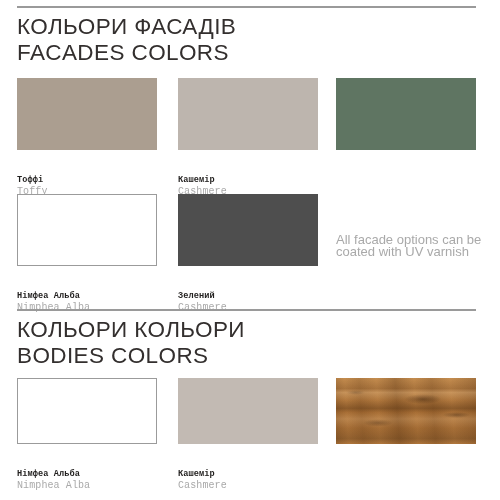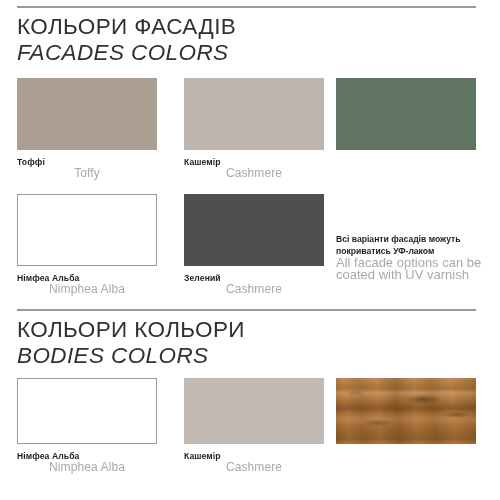--- a/index.html
+++ b/index.html
@@ -43,38 +43,38 @@
     position: absolute;
     left: 17px;
     top: 14px;
     color: #332f2e;
     font-size: 22.5px;
     line-height: 26px;
     letter-spacing: 0.4px;
     font-weight: 400;
     white-space: nowrap;
   }
-  .heading .line2 { display: block; font-style: italic; }
+  .heading .line2 { display: block; }
 
   
   .grid {
     position: absolute;
     left: 0;
     width: 500px;
   }
   .row-f1 { top: 78px; }
   .row-f2 { top: 194px; }
   .row-b1 { top: 378px; }
 
   .cell {
     position: absolute;
     width: 140px;
   }
   .col-1 { left: 17px; }
-  .col-2 { left: 184px; }
+  .col-2 { left: 178px; }
   .col-3 { left: 336px; }
 
   .swatch {
     width: 140px;
     height: 72px;
     display: block;
   }
   .row-b1 .swatch { height: 66px; }
 
   .swatch-outline {
@@ -91,38 +91,38 @@
       radial-gradient(ellipse 26px 7px at 62% 32%, rgba(56,30,10,0.55) 0%, rgba(56,30,10,0.0) 72%),
       radial-gradient(ellipse 20px 5px at 30% 68%, rgba(56,30,10,0.42) 0%, rgba(56,30,10,0.0) 74%),
       radial-gradient(ellipse 18px 4px at 86% 56%, rgba(52,28,9,0.48) 0%, rgba(52,28,9,0.0) 76%),
       radial-gradient(ellipse 12px 3px at 14% 22%, rgba(58,32,11,0.34) 0%, rgba(58,32,11,0.0) 78%),
       linear-gradient(180deg, #c58d4f 0%, #ab7035 50%, #b87c3e 100%);
     background-repeat: no-repeat;
     background-size: 100% 100%;
   }
 
   .labels {
-    padding-top: 7px;
+    padding-top: 25px;
+    font-family: Liberation Mono, monospace;
   }
   .label-ua {
     color: #211f1e;
     font-size: 8.6px;
     font-weight: bold;
     line-height: 11px;
     letter-spacing: 0.1px;
     white-space: nowrap;
   }
   .label-en {
     color: #a9a9a9;
-    font-size: 12px;
+    font-size: 10px;
     font-weight: 400;
     line-height: 11px;
     letter-spacing: 0.1px;
     white-space: nowrap;
-    text-align: center;
   }
 
   
   .note {
     position: absolute;
     left: 336px;
     top: 234px;
     width: 150px;
   }
   .note-ua {
@@ -189,21 +189,20 @@
       <div class="swatch" style="background:#4e4e4e;"></div>
       <div class="labels">
         <div class="label-ua">Зелений</div>
         <div class="label-en">Cashmere</div>
       </div>
     </div>
 
   </div>
 
   <div class="note">
-    <div class="note-ua">Всі варіанти фасадів можуть покриватись УФ-лаком</div>
     <div class="note-en">All facade options can be coated with UV varnish</div>
   </div>
 
   <div class="section section-2">
     <div class="rule"></div>
     <div class="heading">
       <span>КОЛЬОРИ КОЛЬОРИ</span>
       <span class="line2">BODIES COLORS</span>
     </div>
   </div>

